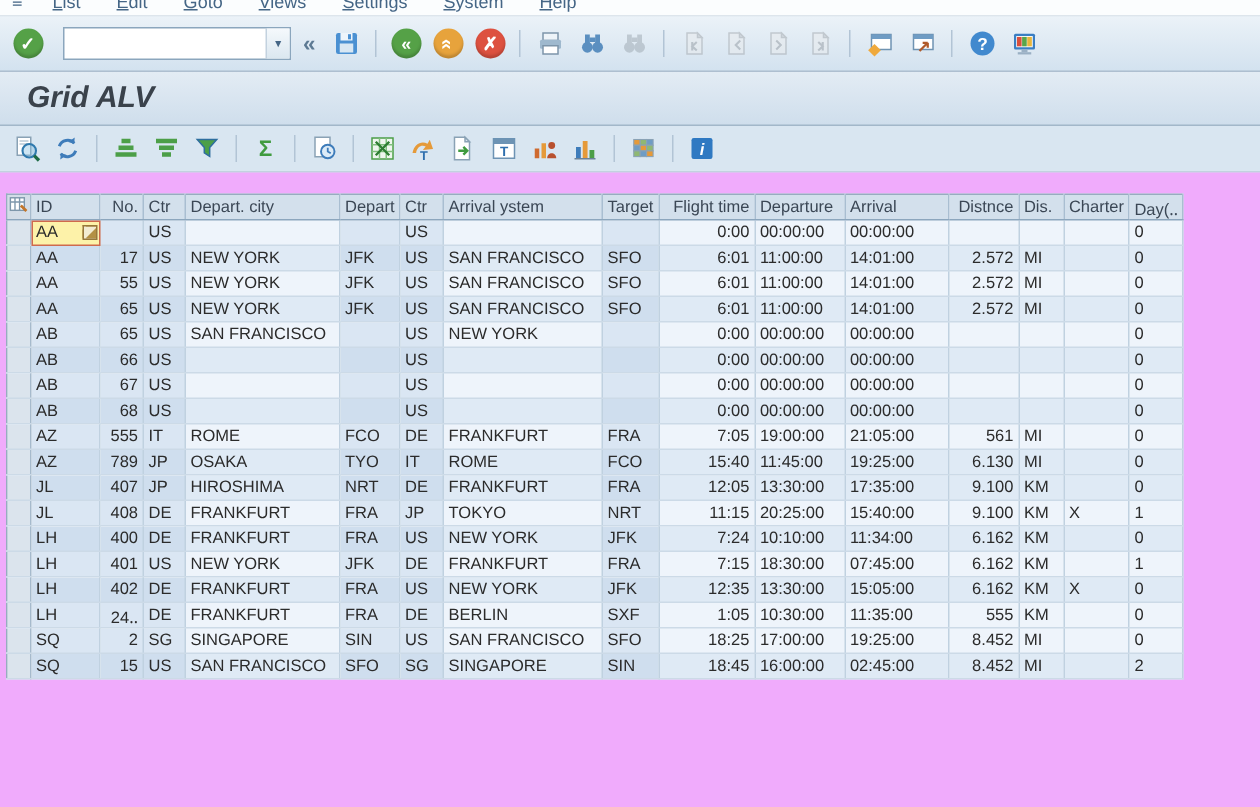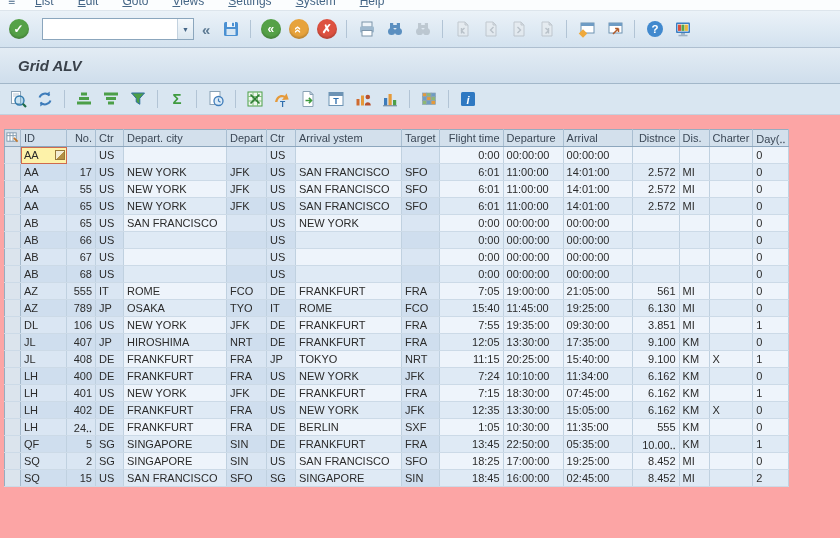--- a/index.html
+++ b/index.html
@@ -30,29 +30,29 @@
   .cmdwrap input { flex:1; min-width:0; border:none; outline:none; background:transparent; font-size:11px; padding:0 3px; }
   .cmd-dd { width:16px; height:100%; border-left:1px solid #c3d2df; background:linear-gradient(#f5f9fc,#dbe7f0);
             display:flex; align-items:center; justify-content:center; font-size:7px; color:#456686; }
   .collapse { color:#5d7a93; font-size:15px; font-weight:bold; padding:0 5px; }
   .vsep { width:1px; height:18px; background:#b2c4d5; margin:0 4px; flex:none; }
   .dim { opacity:.5; filter:grayscale(.6); }
 
   
   .titlebar { height:36px; background:linear-gradient(#e3ecf4,#cfdeec); border-bottom:1px solid #a2b7c9;
               display:flex; align-items:center; padding-left:18px; flex:none; }
-  .titlebar span { font-size:15px; font-weight:bold; font-style:italic; color:#3a424b; }
+  .titlebar span { font-size:20px; font-weight:bold; font-style:italic; color:#3a424b; }
 
   
   .alvtoolbar { height:31px; background:#d9e6f1; border-bottom:1px solid #c2d1df;
                 display:flex; align-items:center; padding-left:6px; gap:3px; flex:none; }
   .alvtoolbar .tbtn { width:24px; height:24px; }
 
   
-  .content { flex:1; background:#fca5a5; padding:14px 4px 0 4px; overflow:hidden; }
+  .content { flex:1; background:#f0abfc; padding:14px 4px 0 4px; overflow:hidden; }
   table { border-collapse:collapse; table-layout:fixed; border:1px solid #97acbf; background:#eef4fb; }
   th, td { height:17px; padding:0 3px; font-size:11px; white-space:nowrap; overflow:hidden; color:#2b2b2b; }
   th { background:#d3e0ec; font-weight:normal; color:#3b4755; text-align:left;
        border-right:1px solid #a9bed1; border-bottom:1px solid #8ca6bd; }
   td { border-right:1px solid #c0d1e0; border-bottom:1px solid #ccdae7; }
   tr.r0 { background:#eef4fb; }
   tr.r1 { background:#dfeaf5; }
   td.key { background:rgba(148,183,216,.22); }
   td.sel, th.sel { background:#dbe4ed; border-right:1px solid #a6bacc; padding:0 1px; }
   th.sel { background:#d3dde7; }
@@ -549,38 +549,20 @@
             <td class="al-left">ROME</td>
             <td class="al-left key">FCO</td>
             <td class="al-right">15:40</td>
             <td class="al-left">11:45:00</td>
             <td class="al-left">19:25:00</td>
             <td class="al-right">6.130</td>
             <td class="al-left">MI</td>
             <td class="al-left"></td>
             <td class="al-left">0</td>
           </tr>
-          <tr class="r0">
-            <td class="sel"></td>
-            <td class="al-left key">DL</td>
-            <td class="al-right key">106</td>
-            <td class="al-left key">US</td>
-            <td class="al-left">NEW YORK</td>
-            <td class="al-left key">JFK</td>
-            <td class="al-left key">DE</td>
-            <td class="al-left">FRANKFURT</td>
-            <td class="al-left key">FRA</td>
-            <td class="al-right">7:55</td>
-            <td class="al-left">19:35:00</td>
-            <td class="al-left">09:30:00</td>
-            <td class="al-right">3.851</td>
-            <td class="al-left">MI</td>
-            <td class="al-left"></td>
-            <td class="al-left">1</td>
-          </tr>
           <tr class="r1">
             <td class="sel"></td>
             <td class="al-left key">JL</td>
             <td class="al-right key">407</td>
             <td class="al-left key">JP</td>
             <td class="al-left">HIROSHIMA</td>
             <td class="al-left key">NRT</td>
             <td class="al-left key">DE</td>
             <td class="al-left">FRANKFURT</td>
             <td class="al-left key">FRA</td>
@@ -675,38 +657,20 @@
             <td class="al-left">BERLIN</td>
             <td class="al-left key">SXF</td>
             <td class="al-right">1:05</td>
             <td class="al-left">10:30:00</td>
             <td class="al-left">11:35:00</td>
             <td class="al-right">555</td>
             <td class="al-left">KM</td>
             <td class="al-left"></td>
             <td class="al-left">0</td>
           </tr>
-          <tr class="r1">
-            <td class="sel"></td>
-            <td class="al-left key">QF</td>
-            <td class="al-right key">5</td>
-            <td class="al-left key">SG</td>
-            <td class="al-left">SINGAPORE</td>
-            <td class="al-left key">SIN</td>
-            <td class="al-left key">DE</td>
-            <td class="al-left">FRANKFURT</td>
-            <td class="al-left key">FRA</td>
-            <td class="al-right">13:45</td>
-            <td class="al-left">22:50:00</td>
-            <td class="al-left">05:35:00</td>
-            <td class="al-right">10.00‥</td>
-            <td class="al-left">KM</td>
-            <td class="al-left"></td>
-            <td class="al-left">1</td>
-          </tr>
           <tr class="r0">
             <td class="sel"></td>
             <td class="al-left key">SQ</td>
             <td class="al-right key">2</td>
             <td class="al-left key">SG</td>
             <td class="al-left">SINGAPORE</td>
             <td class="al-left key">SIN</td>
             <td class="al-left key">US</td>
             <td class="al-left">SAN FRANCISCO</td>
             <td class="al-left key">SFO</td>

